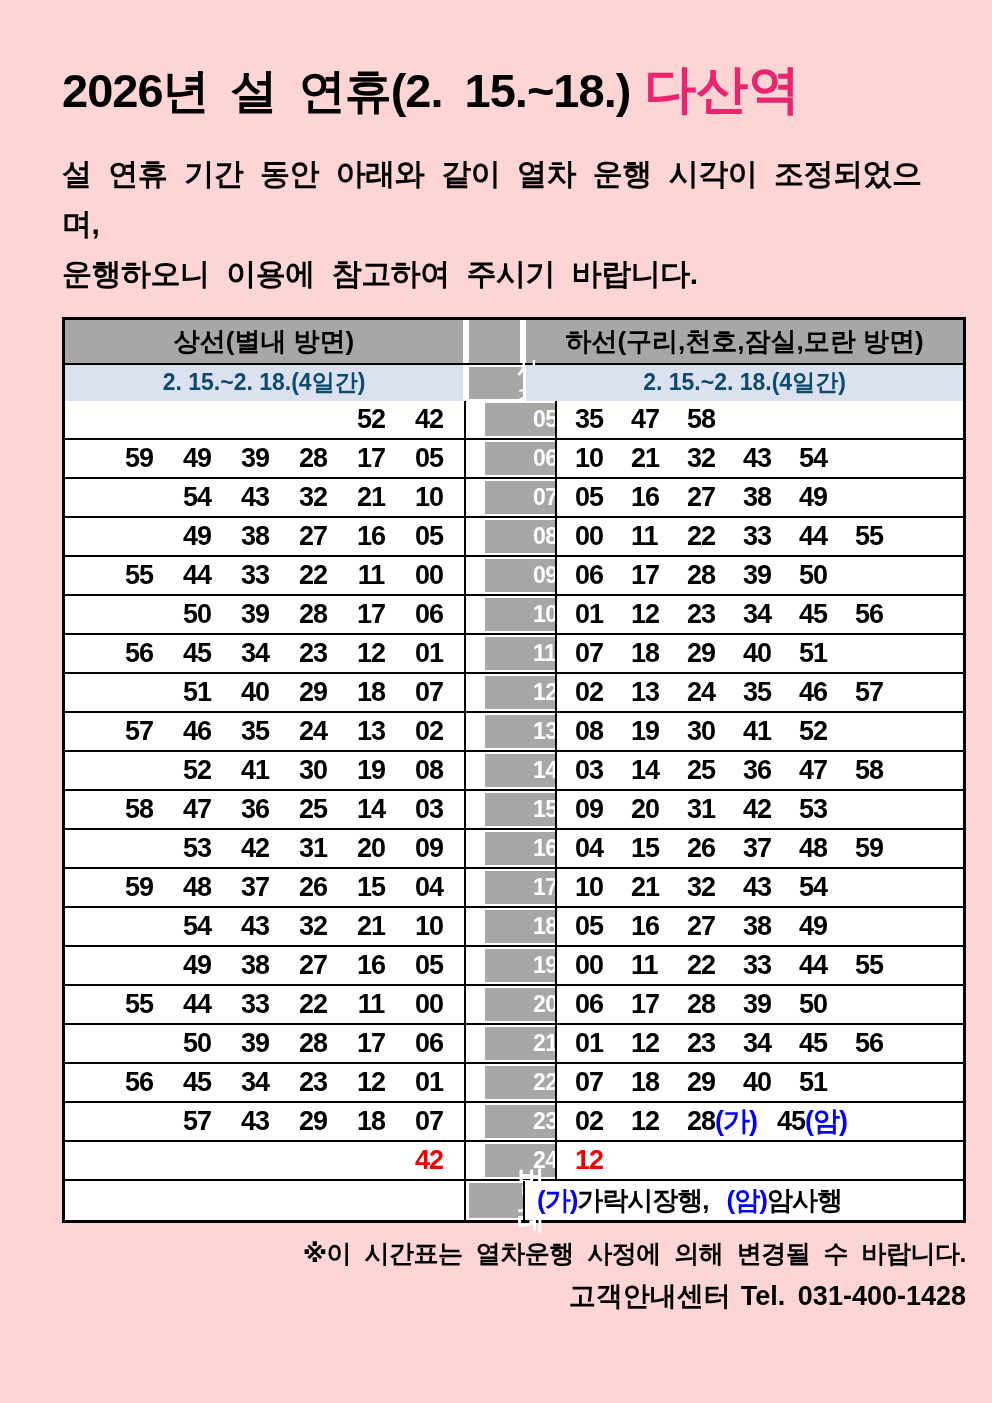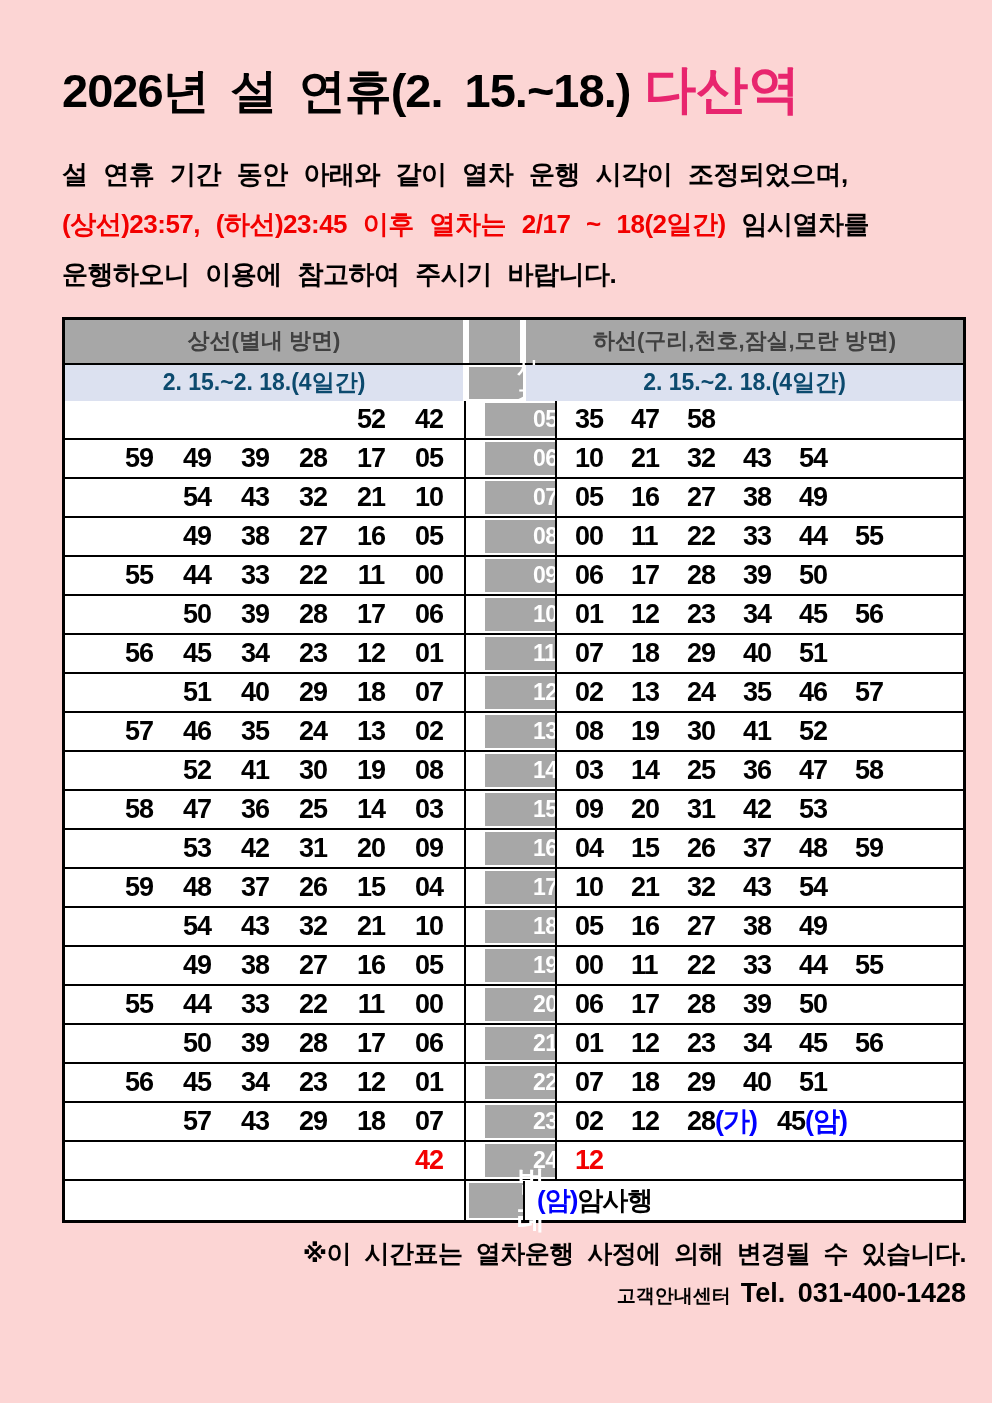--- a/index.html
+++ b/index.html
@@ -13,76 +13,75 @@
   }
   .page { padding: 62px 44px 0 50px; box-sizing: border-box; margin-left: 12px; }
 
   
   .title { letter-spacing: -1px; }
   .title-line { font-size: 47px; line-height: 1.05; word-spacing: 10px; white-space: nowrap; }
   .title-line2 { margin-top: 28px; }
   .station { color: #e8256e; font-size: 52px; margin-left: 14px; letter-spacing: 0; }
 
   
-  .intro { margin-top: 32px; font-size: 26px; line-height: 50px; word-spacing: 9px; letter-spacing: -0.5px; }
+  .intro { margin-top: 32px; font-size: 30px; line-height: 50px; word-spacing: 9px; letter-spacing: -0.5px; }
   .red { color: #f20000; }
   .blue { color: #0000ff; }
 
   
   .timetable { margin-top: 18px; width: 898px; border: 3px solid #000; background: #fff; }
   .t-row { display: flex; align-items: stretch; border-top: 2px solid #000; }
   .t-row:first-child { border-top: none; }
 
   .cell { display: flex; align-items: center; background: #fff; box-sizing: border-box; }
   .cell-up   { width: 401px; justify-content: flex-end; padding-right: 6px; border-right: 2px solid #000; }
   .cell-hour { width: 57px; background: #fff; display: flex; align-items: stretch; }
   .cell-down { flex: 1; justify-content: flex-start; padding-left: 12px; border-left: 2px solid #000; }
 
   .hour-pill { flex: 1; margin: 2px 3px; background: #a7a7a7; color: #fff;
                display: flex; align-items: center; justify-content: center;
                font-size: 23px; letter-spacing: -0.5px; padding-left: 48px; }
 
   
   .row-h1 { height: 43px; }
-  .row-h1 .cell-up, .row-h1 .cell-down { background: #a7a7a7; color: #404040; justify-content: center;
-      font-size: 22px; padding: 0; border-color: #fff; border-width: 3px; }
+  .row-h1 .cell-up, .row-h1 .cell-down { background: #a7a7a7; color: #000000; justify-content: center;
+      font-size: 26px; padding: 0; border-color: #fff; border-width: 3px; }
   .row-h1 .hour-pill { margin: 0 3px; }
   .row-h2 { height: 36px; }
   .row-h2 .cell-up, .row-h2 .cell-down { background: #dce1f0; color: #0c4a6e; justify-content: center;
       font-size: 23px; padding: 0; border-color: #fff; border-width: 3px; }
   .row-h2 .hour-pill { font-size: 21px; }
 
   .data-row { height: 37px; gap: 16px; }
   .legend-row { height: 39px; }
 
   .tok { font-size: 27px; letter-spacing: -1px; }
   .cell-up .tok { width: 58px; text-align: center; }
   .cell-down .tok { width: 56px; text-align: left; padding-left: 6px; box-sizing: border-box; }
   .tok-wide { width: auto !important; min-width: 56px; padding-right: 14px !important; }
   .legend-text { font-size: 26px; letter-spacing: -1px; }
   .legend-item { margin-right: 18px; }
 
   
   .footer { width: 904px; margin-top: 14px; text-align: right; }
   .footer-note { font-size: 25px; word-spacing: 7px; letter-spacing: -0.5px; }
   .footer-contact { margin-top: 8px; font-size: 27px; word-spacing: 5px; }
-  .footer-contact .center-name { font-size: 19px; margin-right: 10px; }
+  .footer-contact .center-name { font-size: 27px; margin-right: 10px; }
 </style>
 </head>
 <body>
 
 <div class="page">
 
   <div class="title">
     <div class="title-line"><span>2026년 설 연휴(2. 15.~18.)</span><span class="station">다산역</span></div>
   </div>
 
   <div class="intro">
     <div>설 연휴 기간 동안 아래와 같이 열차 운행 시각이 조정되었으며,</div>
-    <div><span class="red">(상선)23:57, (하선)23:45 이후 열차는 2/17 ~ 18(2일간)</span> <span>임시열차를</span></div>
     <div>운행하오니 이용에 참고하여 주시기 바랍니다.</div>
   </div>
 
   <div class="timetable">
     <div class="t-row row-h1">
       <div class="cell cell-up">상선(별내 방면)</div>
       <div class="cell-hour">
           <div class="hour-pill"></div>
         </div>
       <div class="cell cell-down">하선(구리,천호,잠실,모란 방면)</div>
@@ -478,23 +477,24 @@
           </div>
         </div>
       </div>
 
     <div class="t-row legend-row">
       <div class="cell cell-up"></div>
       <div class="cell-hour">
           <div class="hour-pill" style="font-size:28px;">범례</div>
         </div>
       <div class="cell cell-down legend-text">
+        <span class="legend-item"><span class="blue">(가)</span><span>가락시장행,</span></span>
         <span class="legend-item"><span class="blue">(암)</span><span>암사행</span></span>
       </div>
     </div>
   </div>
 
   <div class="footer">
-    <div class="footer-note">※이 시간표는 열차운행 사정에 의해 변경될 수 있습니다.</div>
+    <div class="footer-note">※이 시간표는 열차운행 사정에 의해 변경될 수 바랍니다.</div>
     <div class="footer-contact"><span class="center-name">고객안내센터</span><span>Tel. 031-400-1428</span></div>
   </div>
 
 </div>
 
 </body></html>

